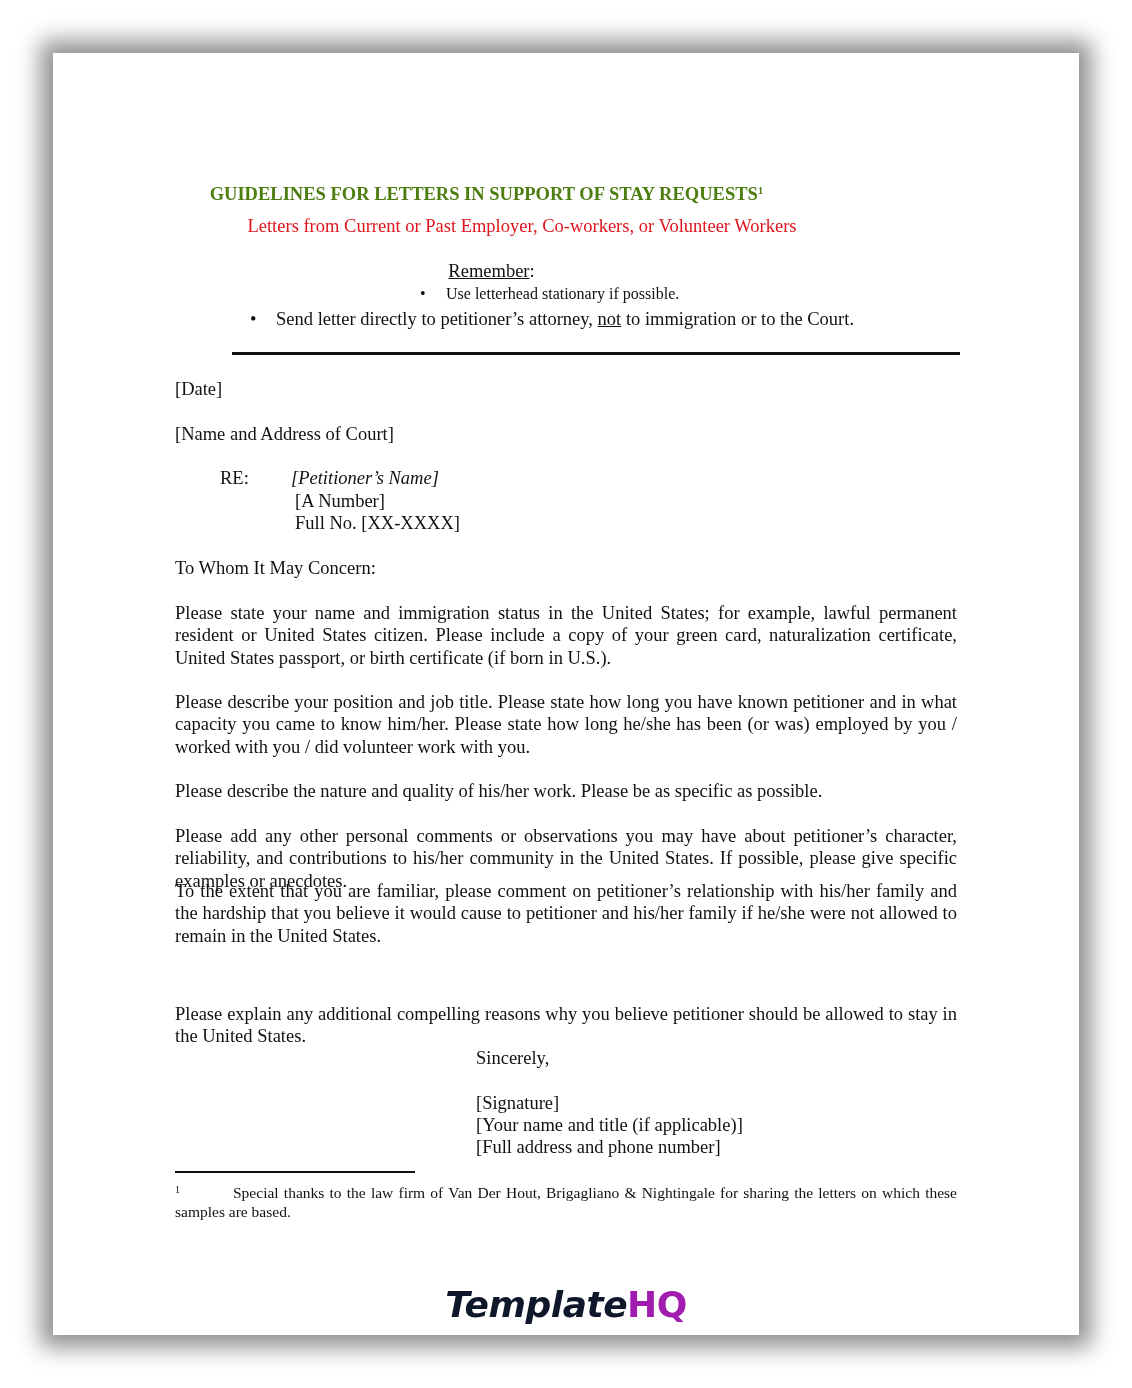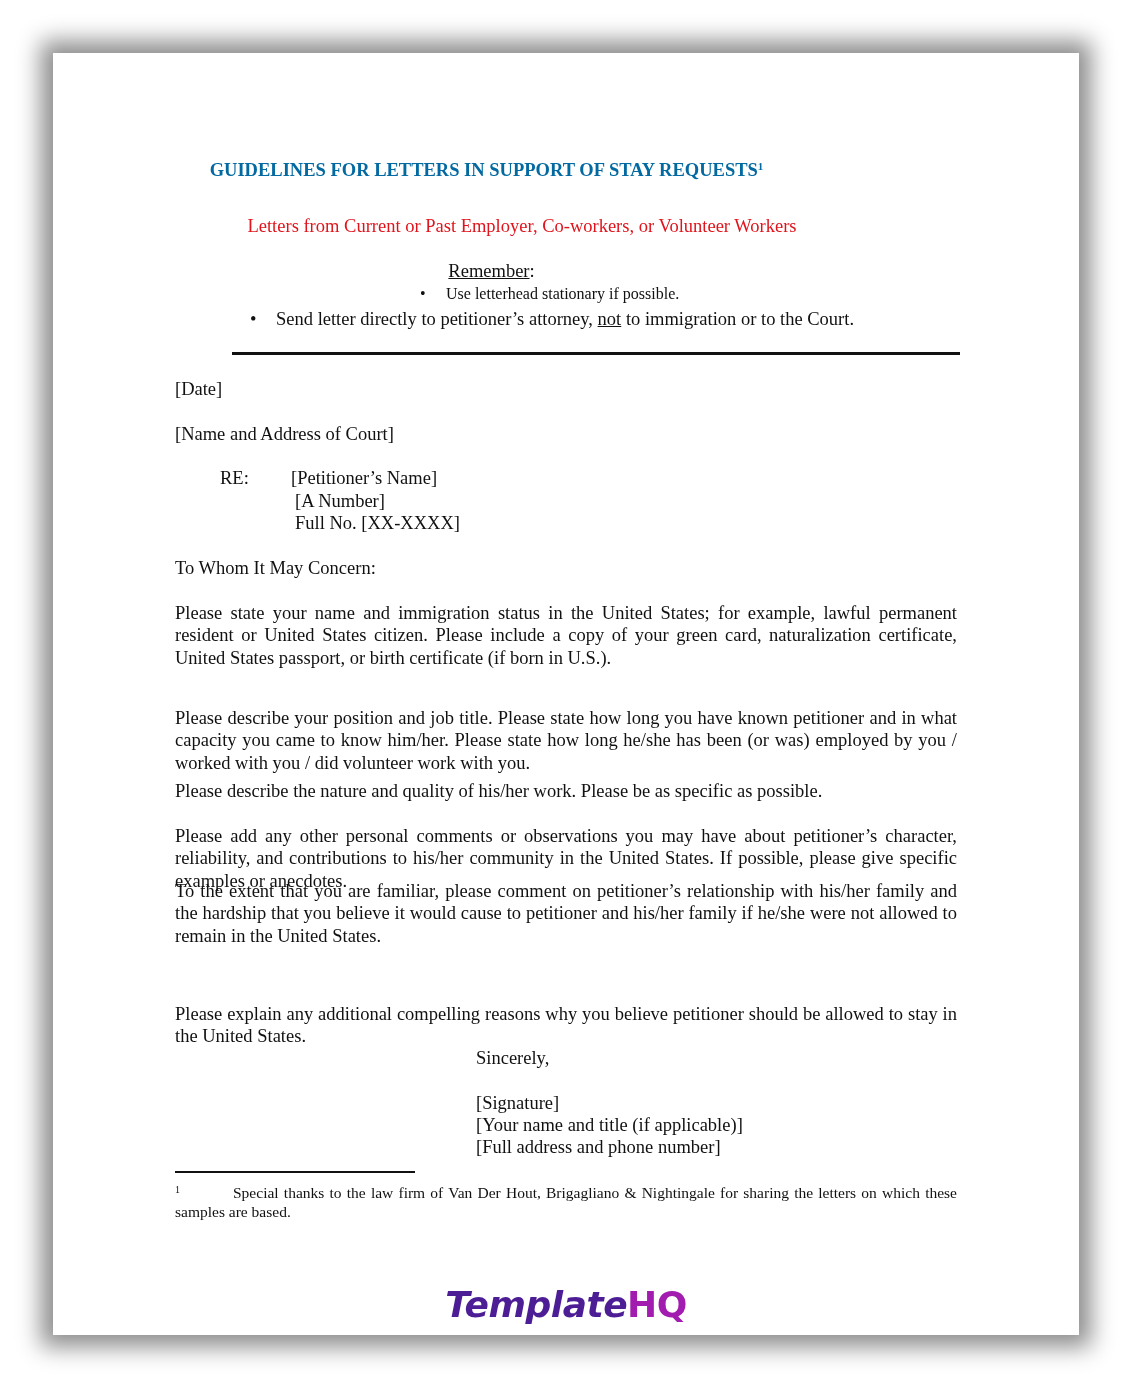--- a/index.html
+++ b/index.html
@@ -6,37 +6,37 @@
   body {
     width: 1132px; height: 1388px; background: #ffffff; position: relative; overflow: hidden;
     font-family: "Liberation Serif", "DejaVu Serif", serif; color: #111;
   }
   .page {
     position: absolute; left: 53px; top: 53px; width: 1026px; height: 1282px; background: #fff;
     box-shadow: 0 0 22px 12px rgba(0,0,0,0.45);
   }
   .abs { position: absolute; }
   .doc-title {
-    left: 0; width: 973px; top: 160px; text-align: center; font-weight: bold; font-size: 18.5px; color: #0369a1;
+    left: 0; width: 973px; top: 184px; text-align: center; font-weight: bold; font-size: 18.5px; color: #4d7c0f;
   }
   .doc-title sup { font-size: 11px; vertical-align: 6px; }
   .subtitle { left: 0; width: 1044px; top: 216px; text-align: center; font-size: 18.5px; color: #e0141c; }
   .remember { left: 0; width: 983px; top: 261px; text-align: center; font-size: 18.5px; }
   .u { text-decoration: underline; }
   .bullet1 { left: 420px; top: 285px; font-size: 16px; white-space: nowrap; }
   .bullet2 { left: 250px; top: 309px; font-size: 18.5px; white-space: nowrap; }
   .dot { display: inline-block; width: 26px; }
   .rule { left: 232px; top: 352px; width: 728px; height: 3px; background: #111; }
   .line { font-size: 18.5px; white-space: nowrap; }
   .para { left: 175px; width: 782px; font-size: 18.5px; line-height: 22.3px; text-align: justify; }
   .fn-rule { left: 175px; top: 1171px; width: 240px; height: 1.5px; background: #111; }
   .footnote { left: 175px; top: 1180px; width: 782px; font-size: 15.5px; line-height: 19px; text-align: justify; }
   .footnote .fnum { font-size: 10px; vertical-align: 5px; display: inline-block; width: 58px; }
   .logo { left: 0; width: 1132px; top: 1284px; text-align: center; font-family: "DejaVu Sans", sans-serif; font-weight: bold; font-size: 36px; letter-spacing: -0.5px; }
-  .logo .a { color: #4c1d95; font-style: italic; }
+  .logo .a { color: #0f172a; font-style: italic; }
   .logo .b { color: #a21caf; }
 </style>
 </head>
 <body>
 
 <div class="page"></div>
 
 <div class="abs doc-title"><span>GUIDELINES FOR LETTERS IN SUPPORT OF STAY REQUESTS</span><sup>1</sup></div>
 
 <div class="abs subtitle">Letters from Current or Past Employer, Co-workers, or Volunteer Workers</div>
@@ -46,28 +46,28 @@
 <div class="abs bullet1"><span class="dot">•</span><span>Use letterhead stationary if possible.</span></div>
 
 <div class="abs bullet2"><span class="dot">•</span><span>Send letter directly to petitioner’s attorney, </span><span class="u">not</span><span> to immigration or to the Court.</span></div>
 
 <div class="abs rule"></div>
 
 <div class="abs line" style="left:175px; top:379px;">[Date]</div>
 <div class="abs line" style="left:175px; top:424px;">[Name and Address of Court]</div>
 
 <div class="abs line" style="left:220px; top:468px;">RE:</div>
-<div class="abs line" style="left:291px; top:468px;">[Petitioner’s Name]</div>
+<div class="abs line" style="left:291px; top:468px;font-style:italic;">[Petitioner’s Name]</div>
 <div class="abs line" style="left:295px; top:491px;">[A Number]</div>
 <div class="abs line" style="left:295px; top:513px;">Full No. [XX-XXXX]</div>
 
 <div class="abs line" style="left:175px; top:558px;">To Whom It May Concern:</div>
 
 <div class="abs para" style="top:602px;">Please state your name and immigration status in the United States; for example, lawful permanent resident or United States citizen.  Please include a copy of your green card, naturalization certificate, United States passport, or birth certificate (if born in U.S.).</div>
-<div class="abs para" style="top:691px;margin-top:16px;">Please describe your position and job title.  Please state how long you have known petitioner and in what capacity you came to know him/her.  Please state how long he/she has been (or was) employed by you / worked with you / did volunteer work with you.</div>
+<div class="abs para" style="top:691px;">Please describe your position and job title.  Please state how long you have known petitioner and in what capacity you came to know him/her.  Please state how long he/she has been (or was) employed by you / worked with you / did volunteer work with you.</div>
 <div class="abs para" style="top:780px;">Please describe the nature and quality of his/her work.  Please be as specific as possible.</div>
 <div class="abs para" style="top:825px;">Please add any other personal comments or observations you may have about petitioner’s character, reliability, and contributions to his/her community in the United States. If possible, please give specific examples or anecdotes.</div>
 <div class="abs para" style="top:880px;">To the extent that you are familiar, please comment on petitioner’s relationship with his/her family and the hardship that you believe it would cause to petitioner and his/her family if he/she were not allowed to remain in the United States.</div>
 <div class="abs para" style="top:1003px;">Please explain any additional compelling reasons why you believe petitioner should be allowed to stay in the United States.</div>
 
 <div class="abs line" style="left:476px; top:1048px;">Sincerely,</div>
 <div class="abs line" style="left:476px; top:1093px;">[Signature]</div>
 <div class="abs line" style="left:476px; top:1115px;">[Your name and title (if applicable)]</div>
 <div class="abs line" style="left:476px; top:1137px;">[Full address and phone number]</div>
 

